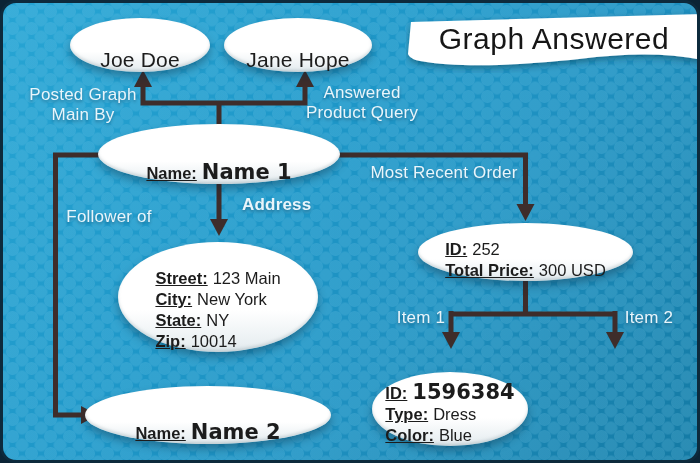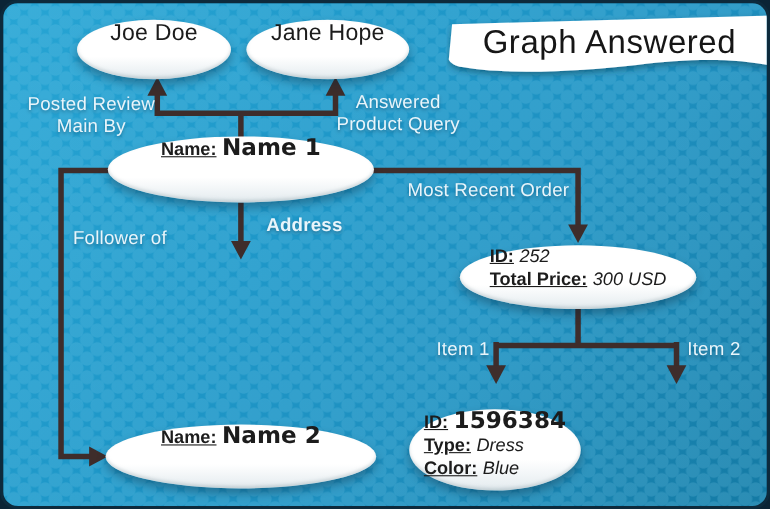--- a/index.html
+++ b/index.html
@@ -13,27 +13,27 @@
       radial-gradient(circle, rgba(125,205,235,0.22) 6px, rgba(125,205,235,0) 6.8px),
       linear-gradient(128deg,#27a5d4 0%,#1e97c8 40%,#1e90c0 62%,#147aa4 100%);
     background-size:19px 17px,19px 17px,100% 100%;
     background-position:0 0,9.5px 8.5px,0 0;
   }
   svg.wires{position:absolute;left:0;top:0;pointer-events:none;}
   .node{
     position:absolute;border-radius:50%;
     background:linear-gradient(#ffffff 0%,#ffffff 62%,#e9eff2 92%,#dde6ea 100%);
     box-shadow:0 5px 9px rgba(8,40,60,0.38), inset 0 -2px 3px rgba(140,160,170,0.35);
-    display:flex;align-items:flex-start;justify-content:center;
+    display:flex;align-items:flex-end;justify-content:center;
     color:#1c1c1c;
   }
   .node .inner{text-align:left;}
   .node .line{font-size:16.5px;line-height:21px;white-space:nowrap;}
   .lbl{font-weight:bold;text-decoration:underline;}
-  .val{margin-left:5px;font-style:italic;}
+  .val{margin-left:5px;}
   .val-alt{margin-left:5px;font-family:"DejaVu Sans",sans-serif;font-weight:bold;font-size:21px;}
   .person{font-size:21px;letter-spacing:0.2px;}
   .name-line{font-size:17.5px;}
   .edge-label{
     position:absolute;color:#e9f5fb;font-size:17px;line-height:19.5px;
     text-align:center;text-shadow:0 2px 3px rgba(0,30,50,0.35);
     letter-spacing:0.2px;
   }
   .banner{position:absolute;left:403px;top:8px;width:297px;height:62px;}
   .banner-text{
@@ -88,22 +88,30 @@
   <div class="node person" style="left:221px;top:15px;width:148px;height:54px;">
     <span>Jane Hope</span>
   </div>
 
   <div class="node" style="left:95px;top:121px;width:242px;height:60px;">
     <div class="line name-line">
       <span class="lbl">Name:</span><span class="val-alt">Name 1</span>
     </div>
   </div>
 
+  <div class="node" style="left:115px;top:239px;width:200px;height:110px;">
+    <div class="inner">
+      <div class="line"><span class="lbl">Street:</span><span class="val">123 Main</span></div>
+      <div class="line"><span class="lbl">City:</span><span class="val">New York</span></div>
+      <div class="line"><span class="lbl">State:</span><span class="val">NY</span></div>
+      <div class="line"><span class="lbl">Zip:</span><span class="val">10014</span></div>
+    </div>
+  </div>
 
-  <div class="node" style="left:93px;top:383px;width:246px;height:58px;">
+  <div class="node" style="left:82px;top:383px;width:246px;height:58px;">
     <div class="line name-line">
       <span class="lbl">Name:</span><span class="val-alt">Name 2</span>
     </div>
   </div>
 
   <div class="node" style="left:415px;top:220px;width:215px;height:58px;">
     <div class="inner">
       <div class="line"><span class="lbl">ID:</span><span class="val">252</span></div>
       <div class="line"><span class="lbl">Total Price:</span><span class="val">300 USD</span></div>
     </div>
@@ -112,21 +120,21 @@
   <div class="node" style="left:369px;top:345px;width:156px;height:74px;margin-top:24px;">
     <div class="inner">
       <div class="line"><span class="lbl">ID:</span><span class="val-alt">1596384</span></div>
       <div class="line"><span class="lbl">Type:</span><span class="val">Dress</span></div>
       <div class="line"><span class="lbl">Color:</span><span class="val">Blue</span></div>
     </div>
   </div>
 
 
   <div class="edge-label" style="left:18px;top:82px;width:124px;">
-    <div>Posted Review</div>
+    <div>Posted Graph</div>
     <div>Main By</div>
   </div>
   <div class="edge-label" style="left:60px;top:204px;width:92px;">Follower of</div>
   <div class="edge-label" style="left:296px;top:80px;width:126px;">
     <div>Answered</div>
     <div>Product Query</div>
   </div>
   <div class="edge-label" style="left:239px;top:192px;width:64px;font-weight:bold;">Address</div>
   <div class="edge-label" style="left:362px;top:160px;width:158px;">Most Recent Order</div>
   <div class="edge-label" style="left:390px;top:305px;width:56px;">Item 1</div>

